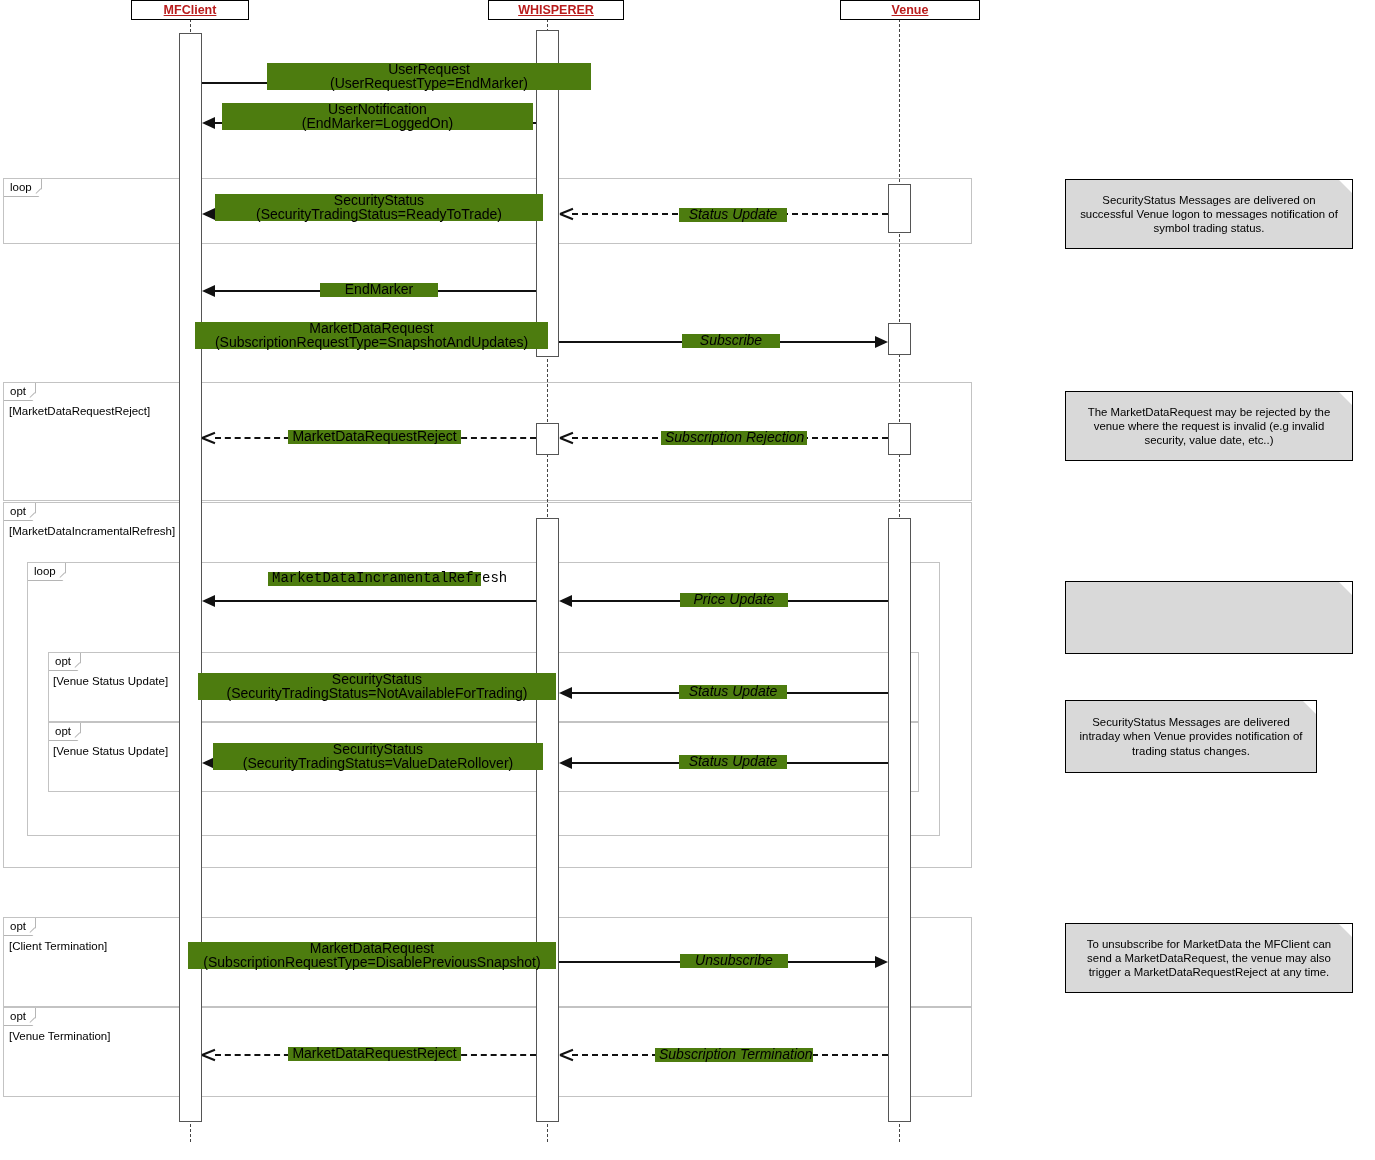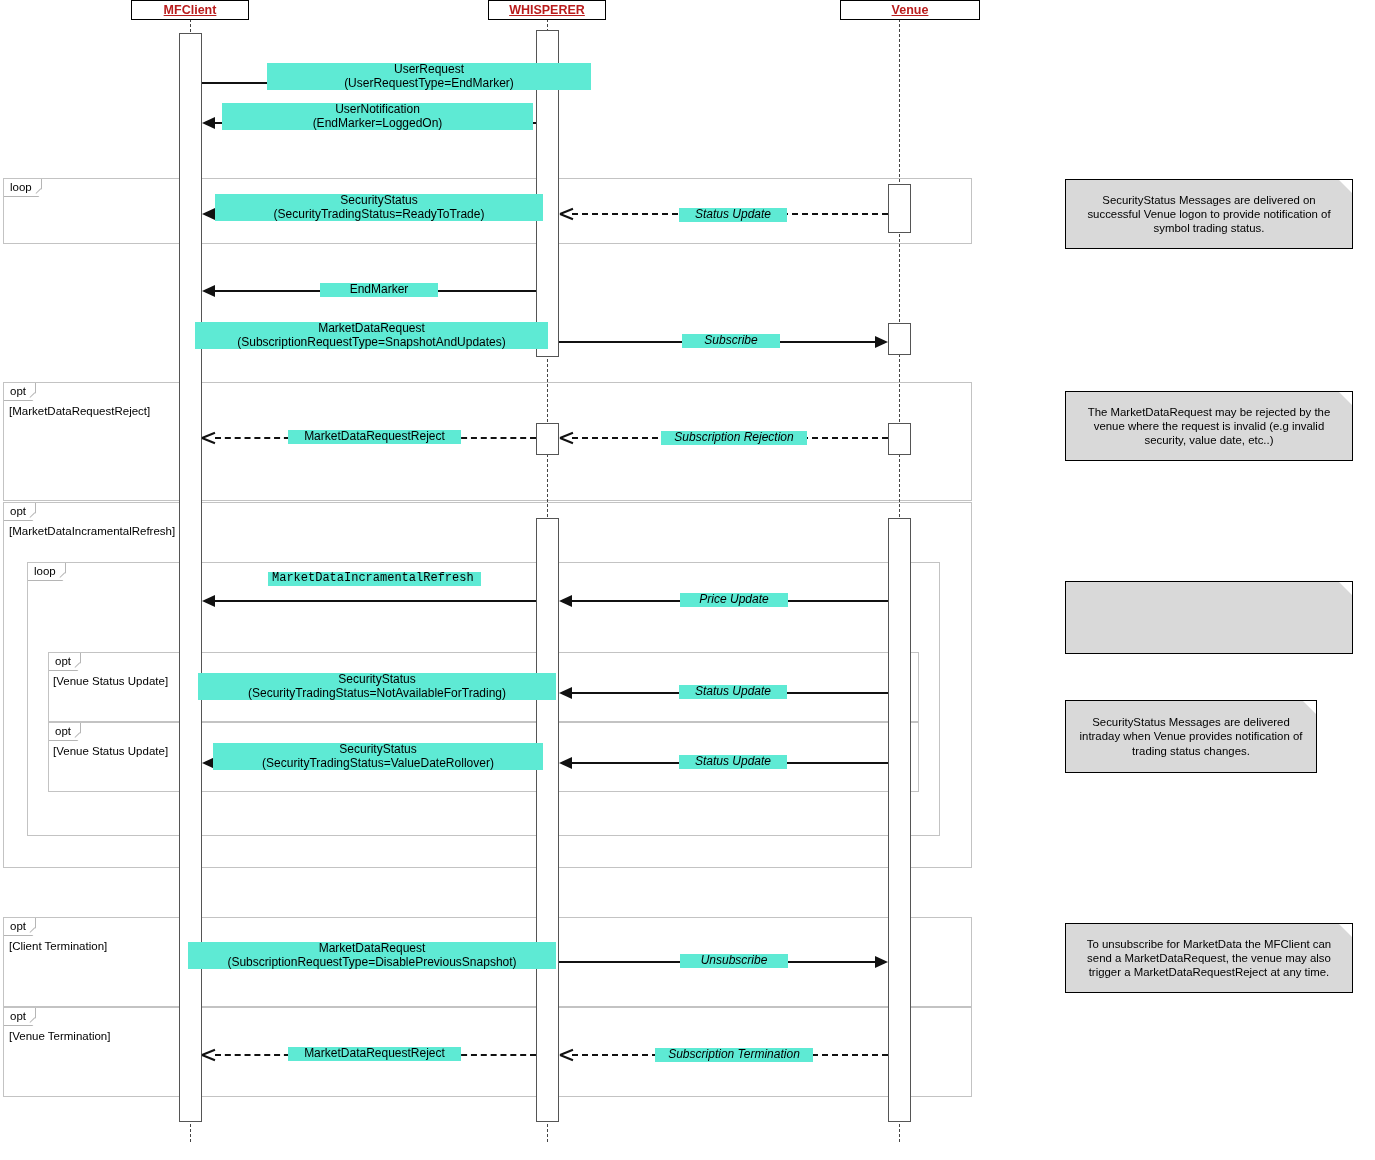--- a/index.html
+++ b/index.html
@@ -75,22 +75,22 @@
   .arrow-head.thin-left:before,
   .arrow-head.thin-left:after{
     content:"";position:absolute;left:0;top:6px;width:14px;height:0;
     border-top:2px solid #111;transform-origin:left center;
   }
   .arrow-head.thin-left:before{transform:rotate(-22deg);}
   .arrow-head.thin-left:after{transform:rotate(22deg);}
 
   .msg-label{
     position:absolute;text-align:center;
-    font-size:12px;line-height:13.5px;color:#000;
-    background:#5eead4;padding:0 4px;white-space:nowrap;
+    font-size:14px;line-height:13.5px;color:#000;
+    background:#4d7c0f;padding:0 4px;white-space:nowrap;
   }
   .msg-label.italic{font-style:italic;}
 
   
   .note{
     position:absolute;box-sizing:border-box;
     background:#d9d9d9;border:1.4px solid #000;
     font-size:11.4px;line-height:14.2px;color:#000;
     text-align:center;
     display:flex;align-items:center;justify-content:center;
@@ -156,21 +156,21 @@
   <div class="activation" style="left:536px;top:518px;width:23px;height:604px;"></div>
 
   <div class="activation" style="left:888px;top:184px;width:23px;height:49px;"></div>
   <div class="activation" style="left:888px;top:323px;width:23px;height:32px;"></div>
   <div class="activation" style="left:888px;top:423px;width:23px;height:32px;"></div>
   <div class="activation" style="left:888px;top:518px;width:23px;height:604px;"></div>
 
   <div class="actor-box" style="left:131px;top:0px;width:118px;">
     <span>MFClient</span>
   </div>
-  <div class="actor-box" style="left:488px;top:0px;width:118px;">
+  <div class="actor-box" style="left:488px;top:0px;width:136px;">
     <span>WHISPERER</span>
   </div>
   <div class="actor-box" style="left:840px;top:0px;width:140px;">
     <span>Venue</span>
   </div>
 
   <div class="msg-line" style="left:202px;top:82px;width:321px;"></div>
   <div class="arrow-head right" style="left:523px;top:77px;"></div>
   <div class="msg-label" style="left:267px;top:63px;width:316px;text-align:center;">
     <div>UserRequest</div>
@@ -285,21 +285,21 @@
     <div>MarketDataRequestReject</div>
   </div>
 
   <div class="msg-line dashed" style="left:572px;top:1054px;width:316px;"></div>
   <div class="arrow-head thin-left" style="left:560px;top:1048px;"></div>
   <div class="msg-label italic" style="left:655px;top:1048px;width:150px;text-align:center;">
     <div>Subscription Termination</div>
   </div>
 
   <div class="note" style="left:1065px;top:179px;width:288px;height:70px;">
-    <span>SecurityStatus Messages are delivered on successful Venue logon to provide notification of symbol trading status.</span>
+    <span>SecurityStatus Messages are delivered on successful Venue logon to messages notification of symbol trading status.</span>
     <span class="note-fold2"></span>
   </div>
 
   <div class="note" style="left:1065px;top:391px;width:288px;height:70px;">
     <span>The MarketDataRequest may be rejected by the venue where the request is invalid (e.g invalid security, value date, etc..)</span>
     <span class="note-fold2"></span>
   </div>
 
   <div class="note" style="left:1065px;top:581px;width:288px;height:73px;">
     <span class="note-fold2"></span>

